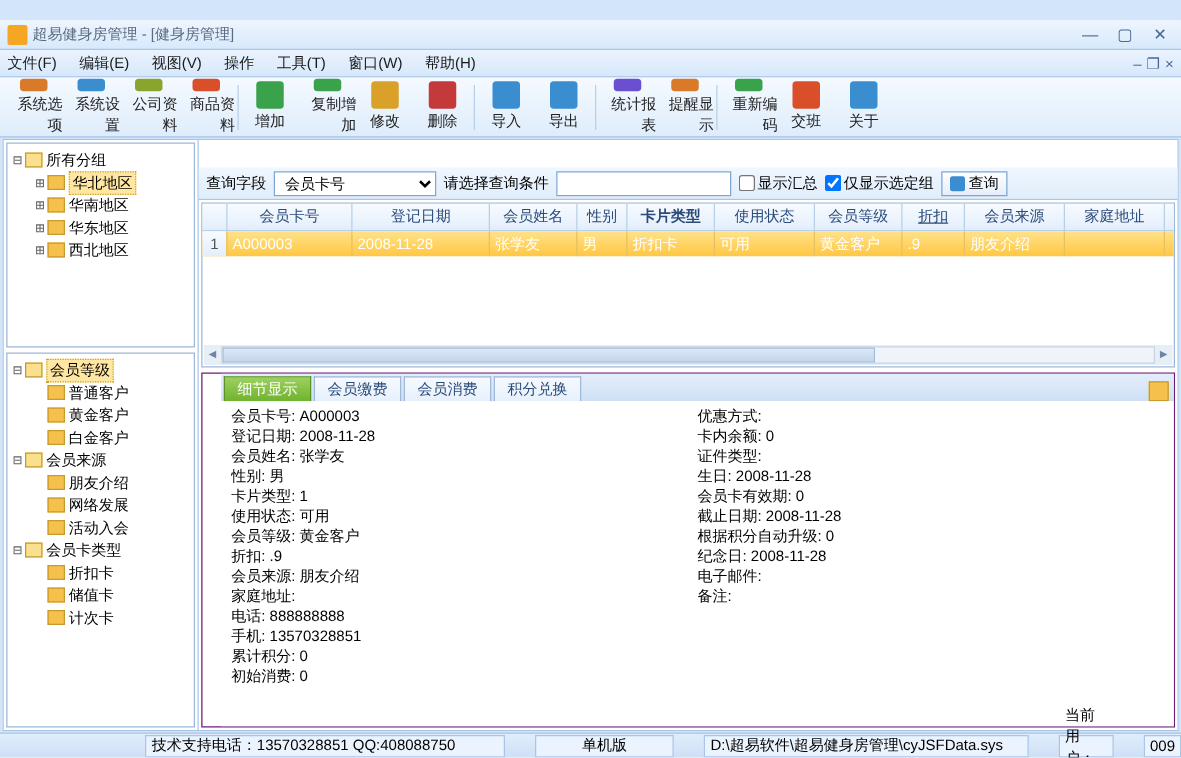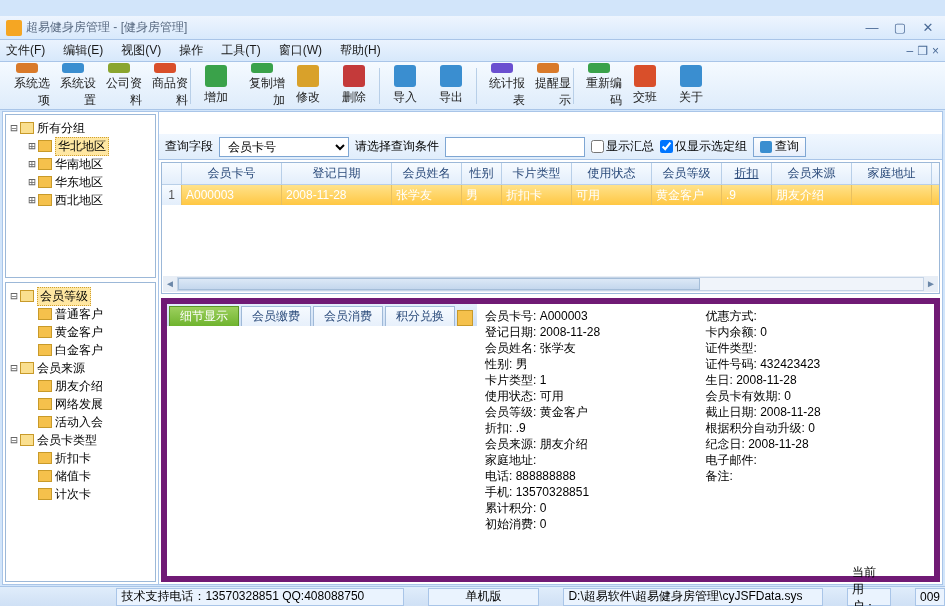--- a/index.html
+++ b/index.html
@@ -36,21 +36,21 @@
 .grid-head { display: flex; background: linear-gradient(#f7fbff,#e3eefb); height: 22px; border-bottom: 1px solid #b8cfe8; }
 .grid-head div { border-right: 1px solid #b8cfe8; display:flex; align-items:center; justify-content:center; color: #2a4a7a; font-size:12px; }
 .grid-row { display: flex; height: 20px; background: linear-gradient(#ffe28a,#ffc743); color: #fff; }
 .grid-row div { border-right: 1px solid #e8c060; display:flex; align-items:center; padding: 0 4px; white-space:nowrap; overflow:hidden; font-size:12px; }
 .rownum { width: 20px; background: linear-gradient(#f7fbff,#e3eefb); color: #555 !important; justify-content:center; }
 .hscroll { position:absolute; bottom:1px; left:1px; right:1px; height:16px; background:#e8eef6; display:flex; align-items:center;}
 .hscroll .track { flex:1; height:14px; background:#f0f4fa; border:1px solid #c5d4e6; margin:0 14px; position:relative;}
 .hscroll .thumb { position:absolute; left:0; top:0; height:12px; width:70%; background:linear-gradient(#dce8f6,#c4d7ed); border:1px solid #a4bdd8;}
 .hscroll .arr{ width:14px; text-align:center; color:#6b87a8; position:absolute; top:0; font-size:10px; line-height:16px;}
 .hscroll .arr.l{left:0} .hscroll .arr.r{right:0}
-.detail { flex:1; display:flex; flex-direction:row; border: 6px solid #701a75; margin: 2px; }
+.detail { flex:1; display:flex; flex-direction:column; border: 1px solid #701a75; margin: 2px; padding-left: 15px; }
 .tabs { height: 22px; background: linear-gradient(#e3eefb,#cfe0f5); display: flex; align-items: flex-end; padding-left: 2px; }
 .tab { height: 20px; padding: 0 10px; display:flex; align-items:center; border: 1px solid #9fb9d8; border-bottom:none; background: linear-gradient(#f6faff,#e7f0fb); margin-right: 2px; cursor:default; font-size:12px; color:#2a4a7a;}
 .tab.active { background: linear-gradient(#9dd05e,#6fb32e); color: #fff; border-color: #5a9524; }
 .tabs .doc-ico { margin-left:auto; margin-right:4px; width:16px; height:16px; background:#f5c14c; border:1px solid #c89a2a;}
 .detail-body { flex:1; background:#fff; padding:4px 8px; display:flex; overflow:auto; }
 .detail-col { flex:1; }
 .kv { height:16px; line-height:16px; font-size:12px; }
 .statusbar { height: 20px; background: linear-gradient(#e0edfb,#cfe0f5); border-top: 1px solid #a9c5e8; display:flex; align-items:center;gap:24px; }
 .status-cell { border:1px solid #a9c5e8; height:18px; display:flex; align-items:center; padding:0 4px; background:#eaf3fe; font-size:12px;}
 </style>
@@ -260,21 +260,21 @@
           <span>查询</span>
         </span>
     </div>
     <div class="grid-wrap">
       <div class="grid-head" id="grid-head">
           <div style="width: 20px;"></div>
           <div style="width: 100px;">会员卡号</div>
           <div style="width: 110px;">登记日期</div>
           <div style="width: 70px;">会员姓名</div>
           <div style="width: 40px;">性别</div>
-          <div style="width: 70px;">卡片类型</div>
+          <div style="width: 70px; font-weight: bold;">卡片类型</div>
           <div style="width: 80px;">使用状态</div>
           <div style="width: 70px;">会员等级</div>
           <div style="width: 50px; text-decoration: underline;">折扣</div>
           <div style="width: 80px;">会员来源</div>
           <div style="width: 80px;">家庭地址</div>
         </div>
       <div class="grid-row" id="grid-row">
           <div class="rownum" style="width: 20px;">1</div>
           <div style="width: 100px;">A000003</div>
           <div style="width: 110px;">2008-11-28</div>
@@ -317,21 +317,20 @@
             <div class="kv">家庭地址:</div>
             <div class="kv">电话: 888888888</div>
             <div class="kv">手机: 13570328851</div>
             <div class="kv">累计积分: 0</div>
             <div class="kv">初始消费: 0</div>
           </div>
         <div class="detail-col" id="det-right">
             <div class="kv">优惠方式:</div>
             <div class="kv">卡内余额: 0</div>
             <div class="kv">证件类型:</div>
-            <div class="kv">证件号码: 432423423</div>
             <div class="kv">生日: 2008-11-28</div>
             <div class="kv">会员卡有效期: 0</div>
             <div class="kv">截止日期: 2008-11-28</div>
             <div class="kv">根据积分自动升级: 0</div>
             <div class="kv">纪念日: 2008-11-28</div>
             <div class="kv">电子邮件:</div>
             <div class="kv">备注:</div>
           </div>
       </div>
     </div>

